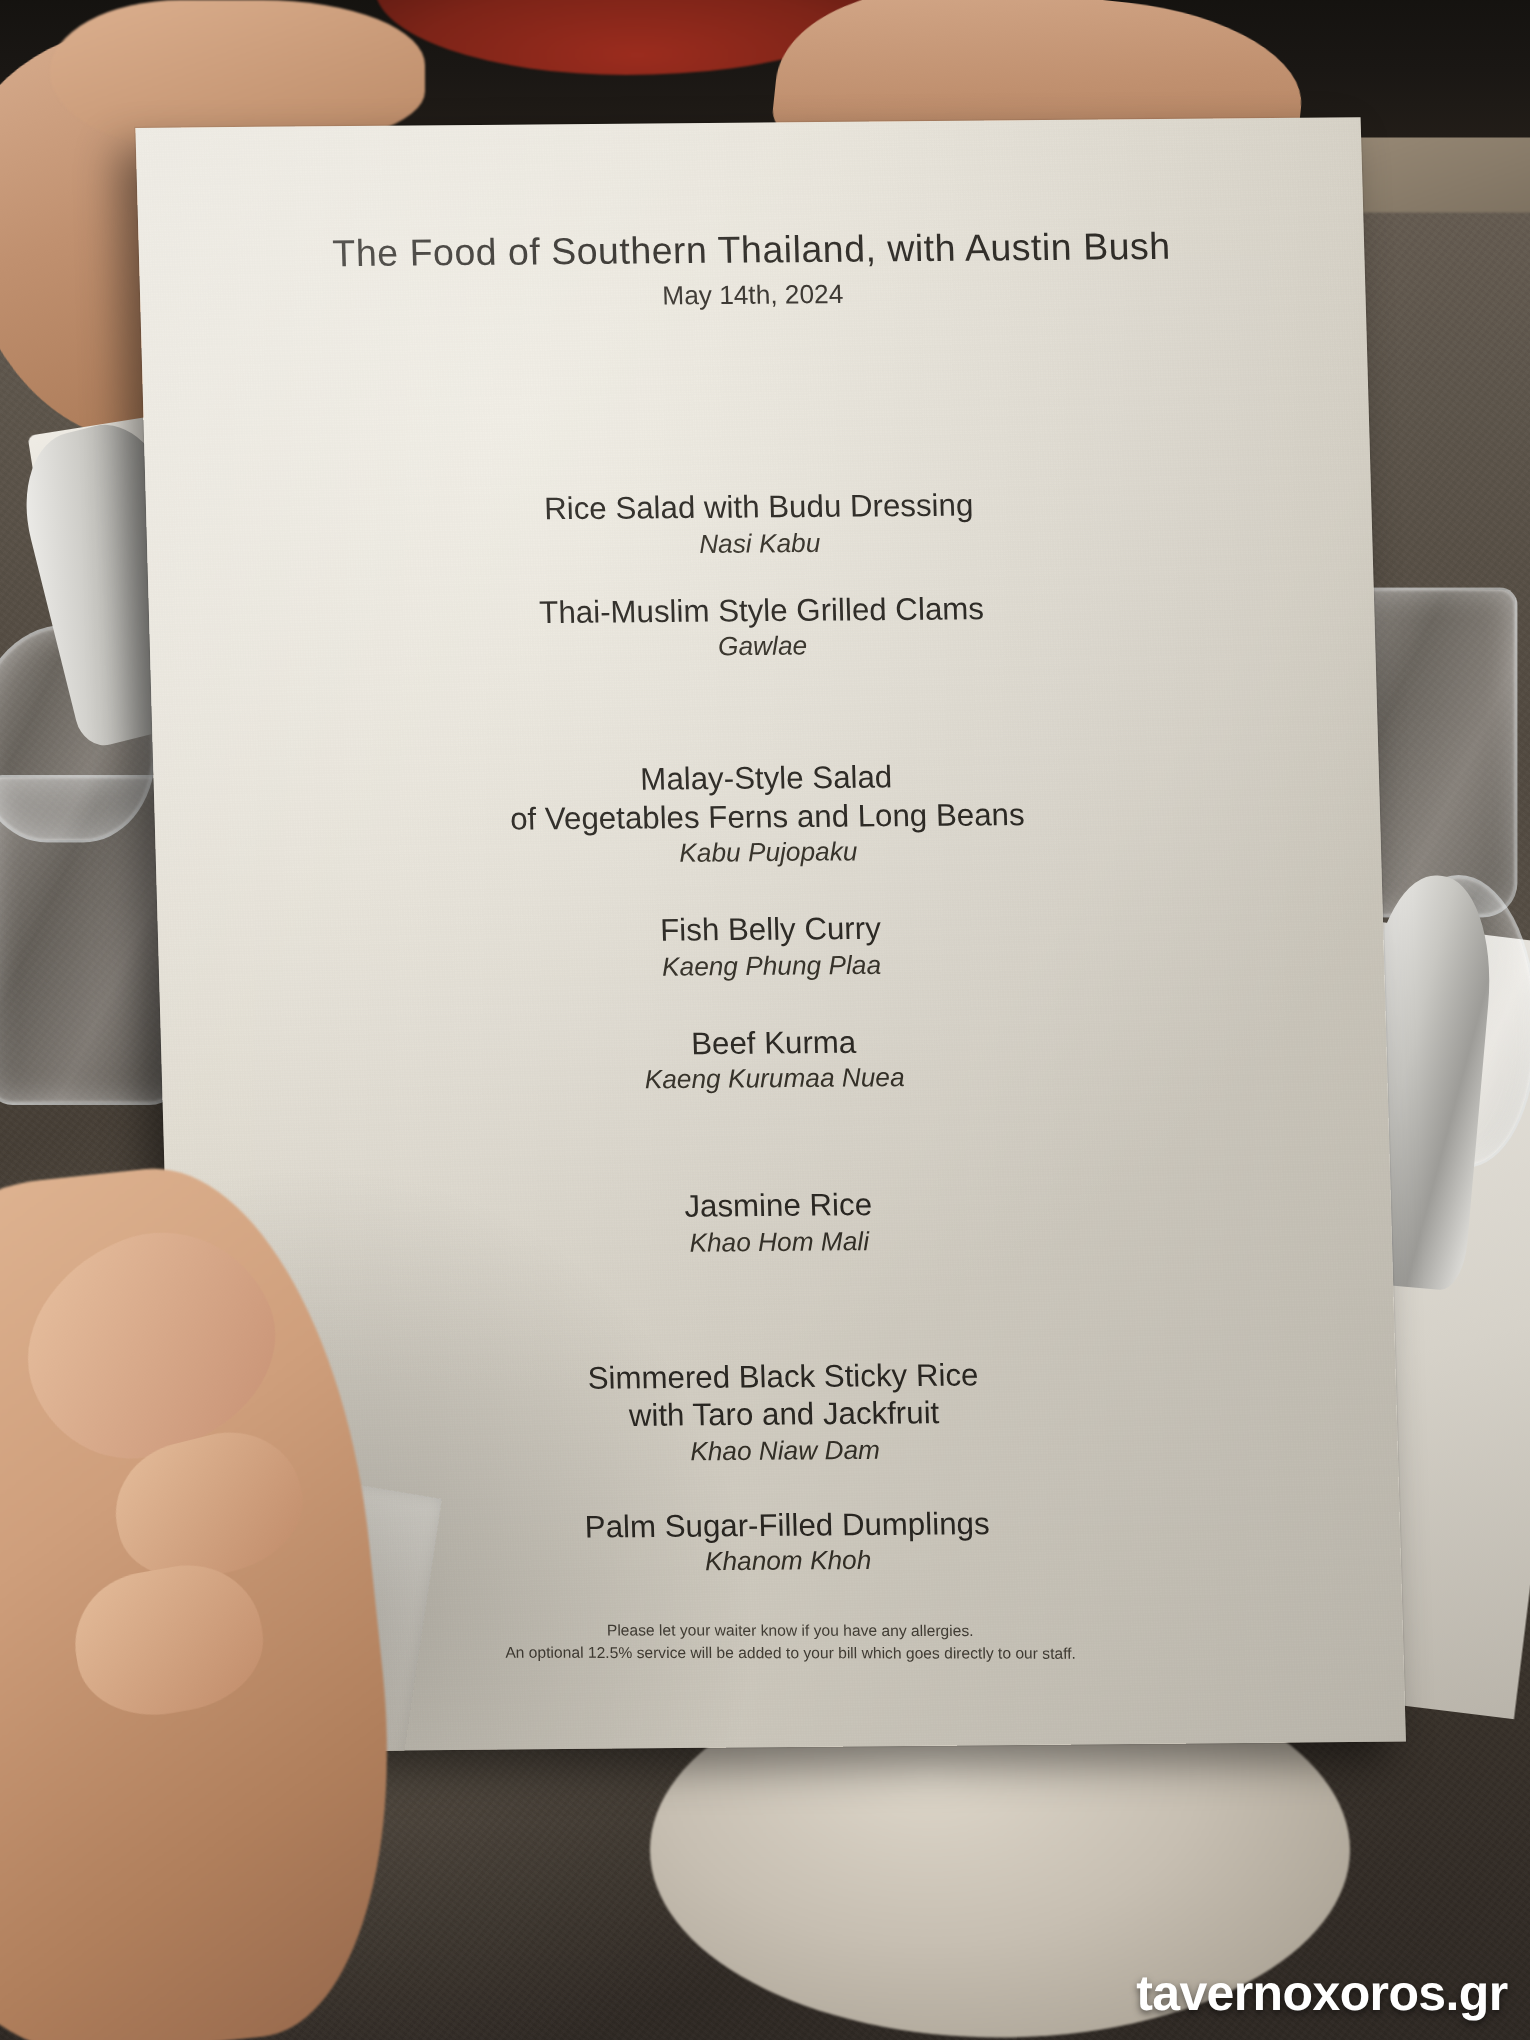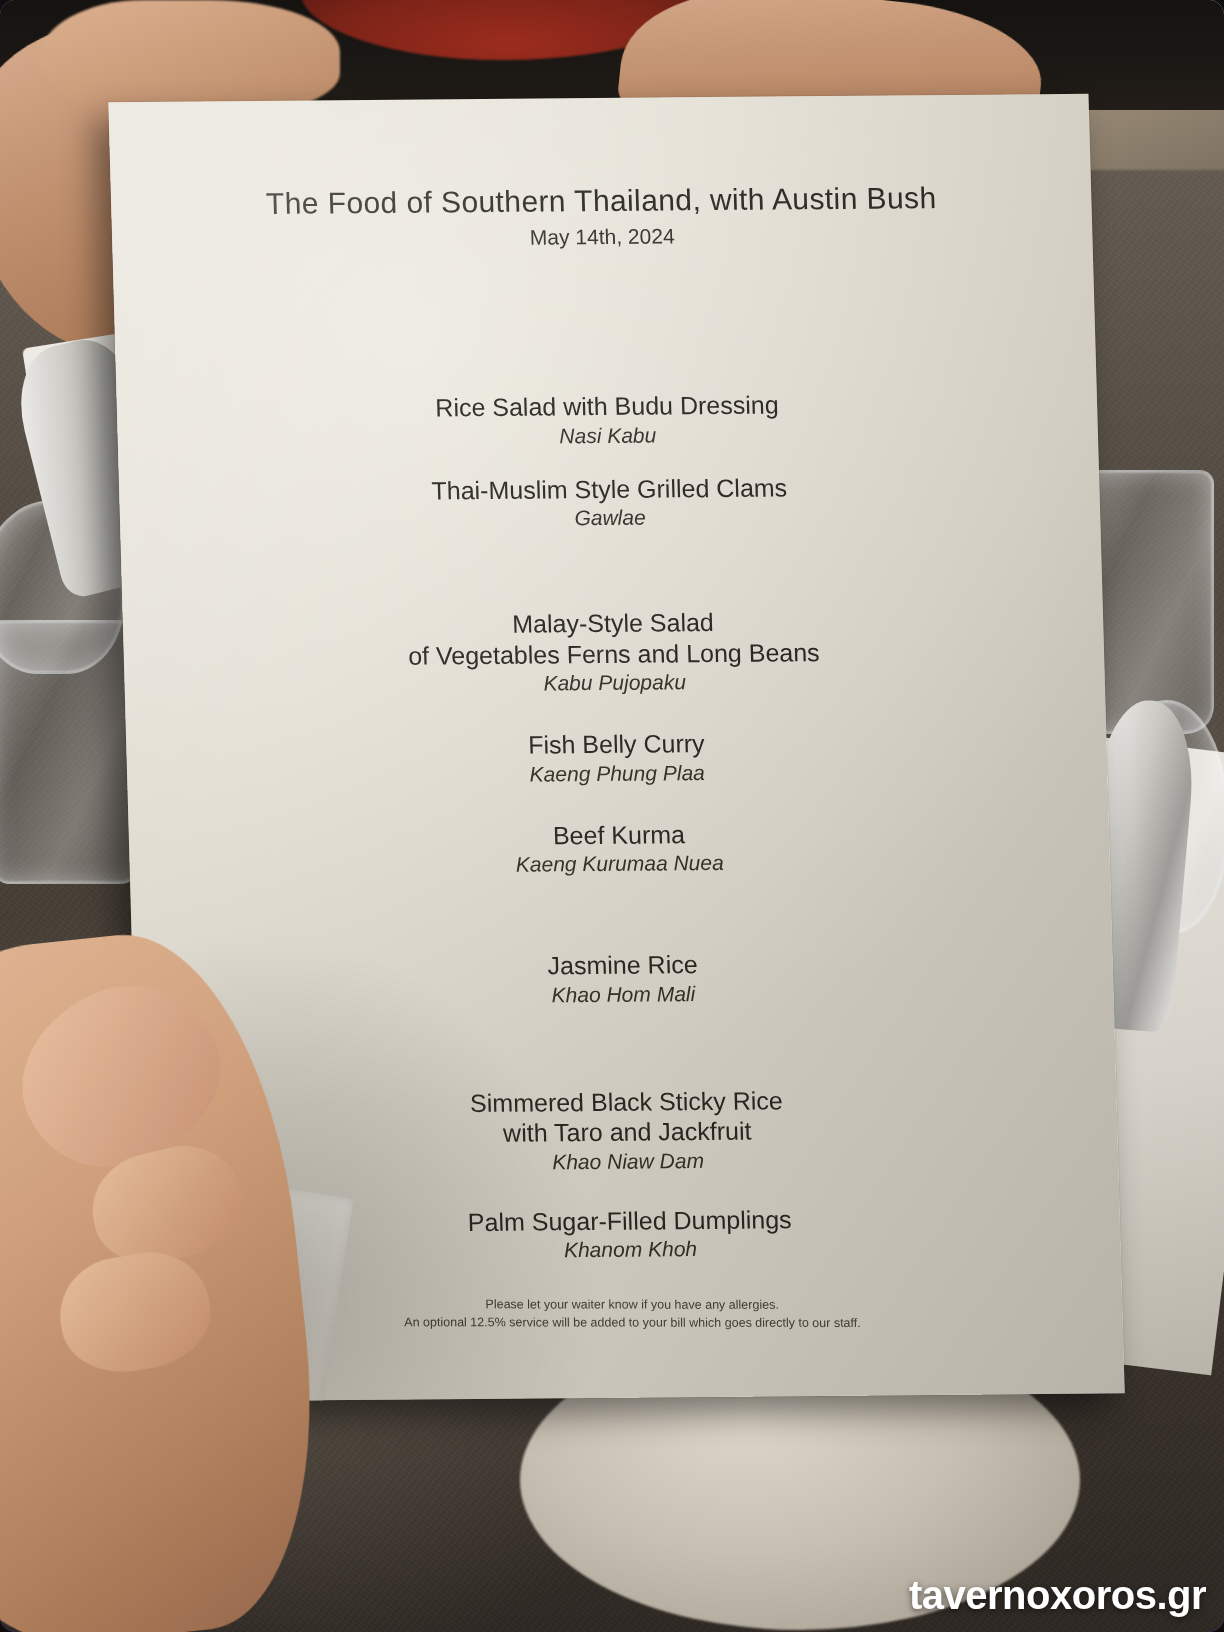--- a/index.html
+++ b/index.html
@@ -7,21 +7,20 @@
     padding: 0;
     background: #0d0d0d;
   }
   #scene {
     position: relative;
     width: 1224px;
     height: 1632px;
     overflow: hidden;
     font-family: "Liberation Sans", sans-serif;
     background: #6d28d9;
-    border-radius: 15px;
   }
 
   
   .bg-table {
     position: absolute;
     inset: 0;
     background:
       radial-gradient(ellipse 60% 35% at 20% 78%, rgba(130,120,105,0.55), rgba(0,0,0,0) 70%),
       radial-gradient(ellipse 50% 30% at 85% 55%, rgba(150,145,135,0.35), rgba(0,0,0,0) 70%),
       linear-gradient(180deg, #6d6257 0%, #5e564c 18%, #4d453c 42%, #3f382f 70%, #2e2823 100%);

